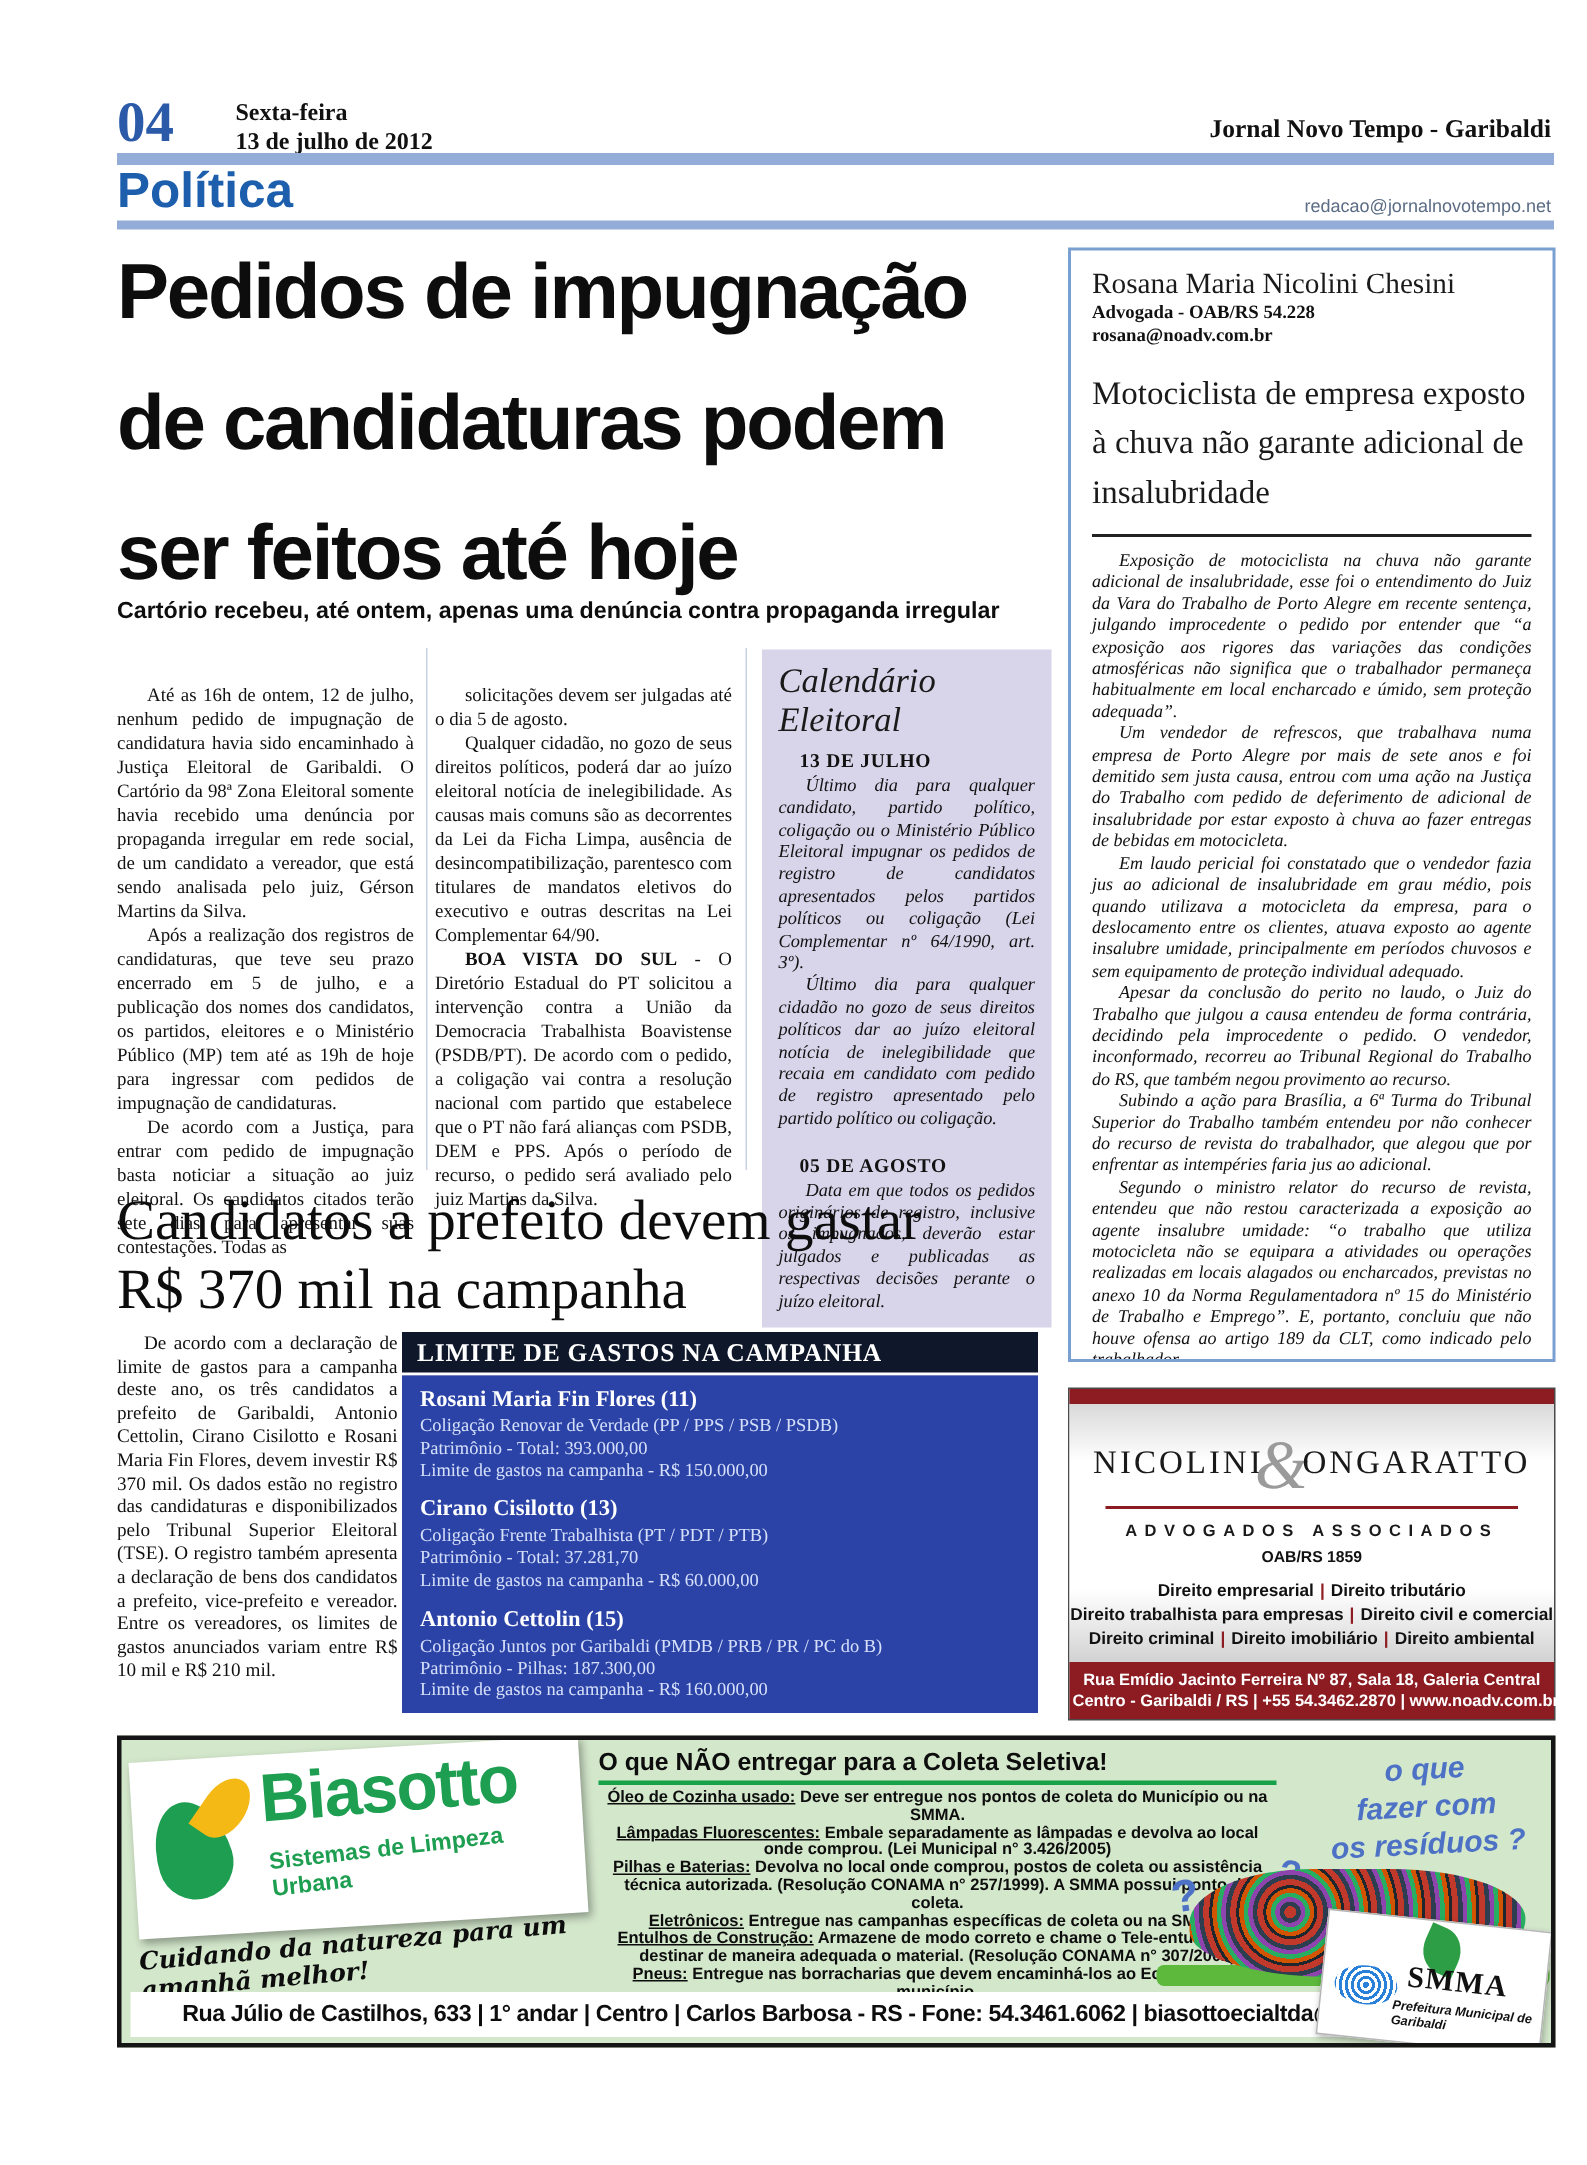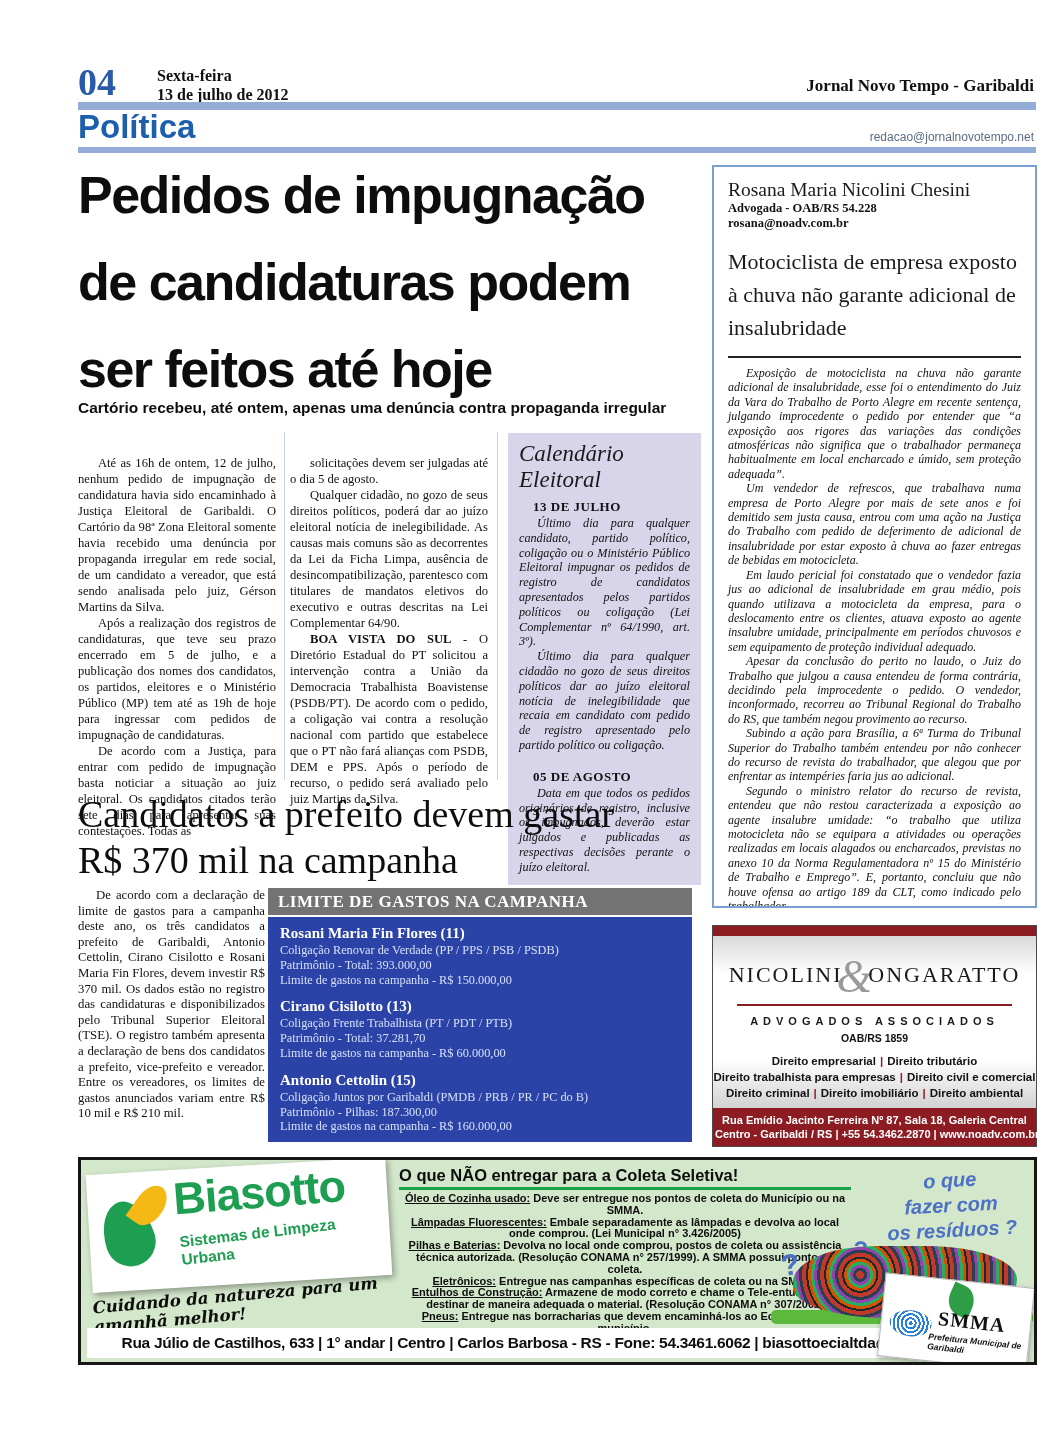--- a/index.html
+++ b/index.html
@@ -41,21 +41,21 @@
   .legal-rule { border-top:2px solid #222; margin:12px 0 8px 0; }
   .legal-box p { font:italic 12px/14.4px "Liberation Serif", serif; text-align:justify; text-indent:18px; }
 
   
   .headline2 { left:78px; top:791px; width:565px; font:38px/46px "Liberation Serif", serif; color:#0d0d0d; }
   .body2 { left:78px; top:888px; width:187px; font:12.8px/15.6px "Liberation Serif", serif; text-align:justify; }
   .body2 p { text-indent:18px; }
 
   
   .spendbox { left:268px; top:888px; width:424px; height:254px; overflow:hidden; }
-  .spendbox-head { background:#737373; color:#fff; font:bold 17px "Liberation Serif", serif; letter-spacing:0.5px; padding:4px 10px 3px 10px; border-bottom:2px solid #fff; }
+  .spendbox-head { background:#0f172a; color:#fff; font:bold 17px "Liberation Serif", serif; letter-spacing:0.5px; padding:4px 10px 3px 10px; border-bottom:2px solid #fff; }
   .spendbox-body { background:#2b43a7; padding:7px 12px; height:100%; }
   .cand { margin-bottom:10px; }
   .cand-name { font:bold 15px/19px "Liberation Serif", serif; color:#ffffff; }
   .cand-line { font:12.3px/14.8px "Liberation Serif", serif; color:#d6e0fa; }
 
   
   .firm-ad { left:712px; top:925px; width:325px; height:222px; border:1px solid #4a4a4a; display:flex; flex-direction:column; }
   .firm-topbar { height:10px; background:#8c1c22; }
   .firm-mid { flex:1; background:linear-gradient(#d9d9d9, #ffffff 22%, #ffffff 72%, #d2d2d2); text-align:center; }
   .firm-names { margin-top:14px; font:22px "Liberation Serif", serif; letter-spacing:2px; color:#1a1a1a; }

